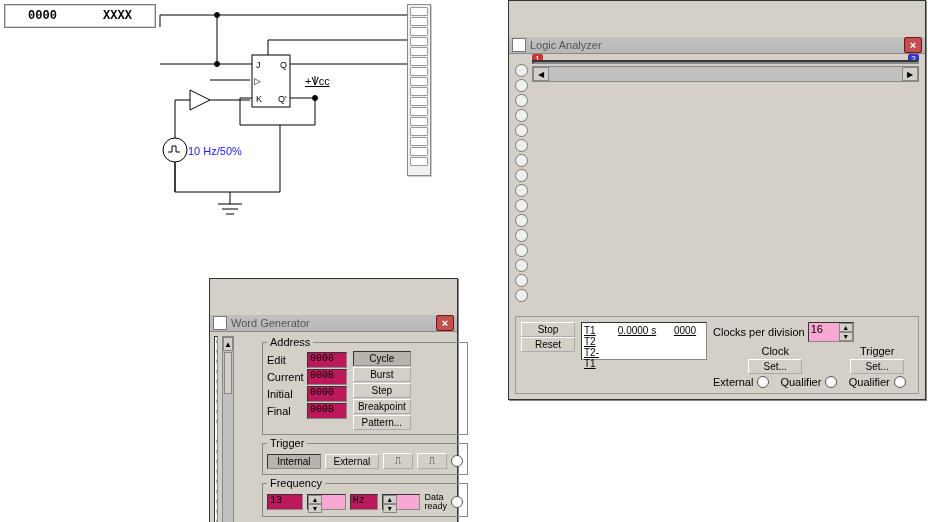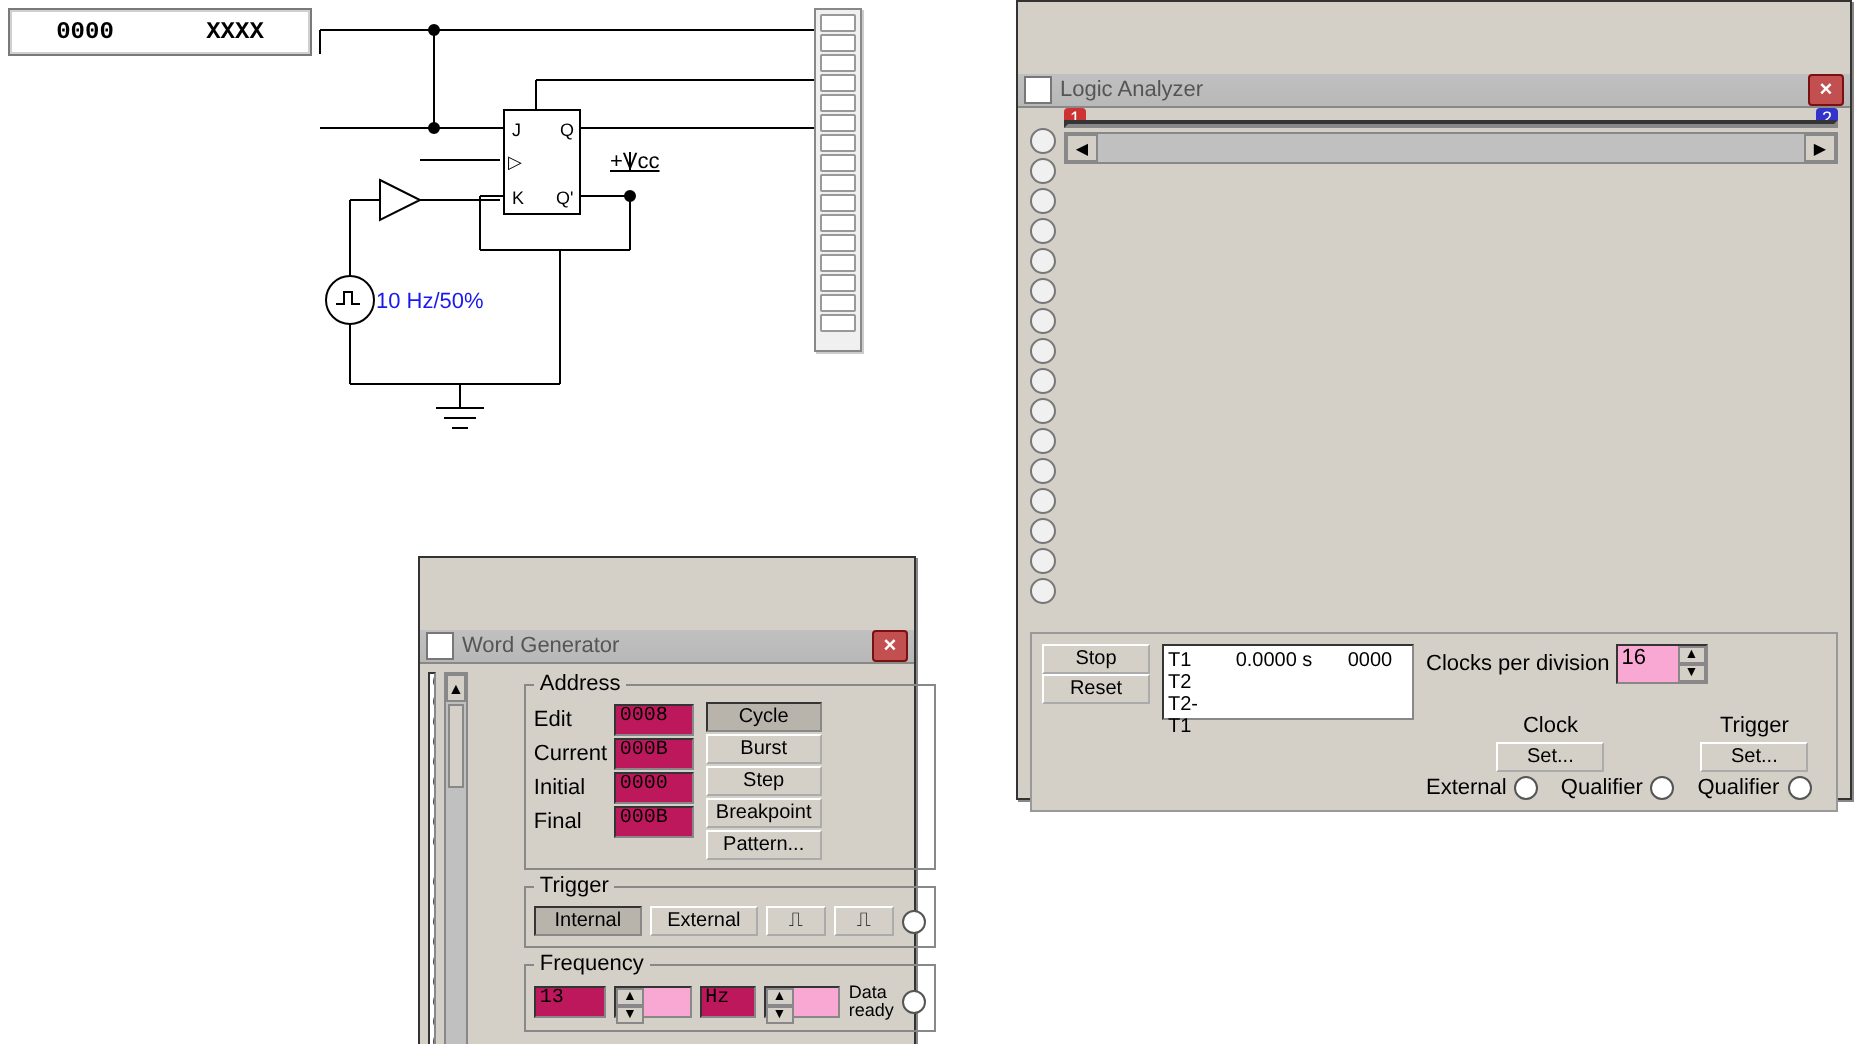--- a/index.html
+++ b/index.html
@@ -89,23 +89,23 @@
   .la-wave .rows .r{flex:1;border-bottom:1px dotted #666;}
   .la-markers{position:absolute;left:0;right:0;top:-6px;display:flex;justify-content:space-between;}
   .mk{font-size:9px;color:#fff;padding:0 3px;border-radius:2px;}
   .mk.red{background:#c33;}
   .mk.blue{background:#33c;}
   .la-scroll{height:14px;display:flex;border:1px solid #888;background:#c0c0c0;margin-top:2px;}
   .la-scroll .arrow{width:14px;background:#d4d0c8;border:1px solid #888;display:flex;align-items:center;justify-content:center;font-size:8px;}
   .la-scroll .track{flex:1;}
   .la-ctrl{display:flex;gap:6px;margin-top:6px;border:1px solid #999;padding:5px;background:#d4d0c8;}
   .la-ctrl .col{display:flex;flex-direction:column;gap:0;}
-  .la-time{border:1px inset #888;background:#fff;width:120px;height:32px;display:grid;grid-template-columns:24px 1fr 38px;font-size:10px;align-items:center;padding:2px;}
+  .la-time{border:1px inset #888;background:#fff;width:120px;height:32px;display:grid;grid-template-columns:24px 1fr 38px;font-size:10px;align-items:center;padding:2px;text-decoration:underline;}
   .la-time .v{text-align:center;}
-  .la-clock{display:flex;flex-direction:column;gap:15px;flex:1;}
+  .la-clock{display:flex;flex-direction:column;gap:3px;flex:1;}
   .la-clock .top{display:flex;align-items:center;gap:3px;}
   .la-clock .spn{display:flex;border:1px inset #888;background:#f9a8d4;}
   .la-clock .spn .val{width:26px;padding:0 2px;}
   .la-clock .spn .arrs{display:flex;flex-direction:column;}
   .la-clock .spn .arrs div{width:12px;height:7px;border:1px solid #888;background:#d4d0c8;font-size:7px;display:flex;align-items:center;justify-content:center;}
   .la-clock .bot{display:grid;grid-template-columns:1fr 1fr;gap:4px;}
   .subcol{display:flex;flex-direction:column;gap:2px;align-items:center;}
   .subrow{display:flex;gap:4px;align-items:center;}
 </style>
 </head>

